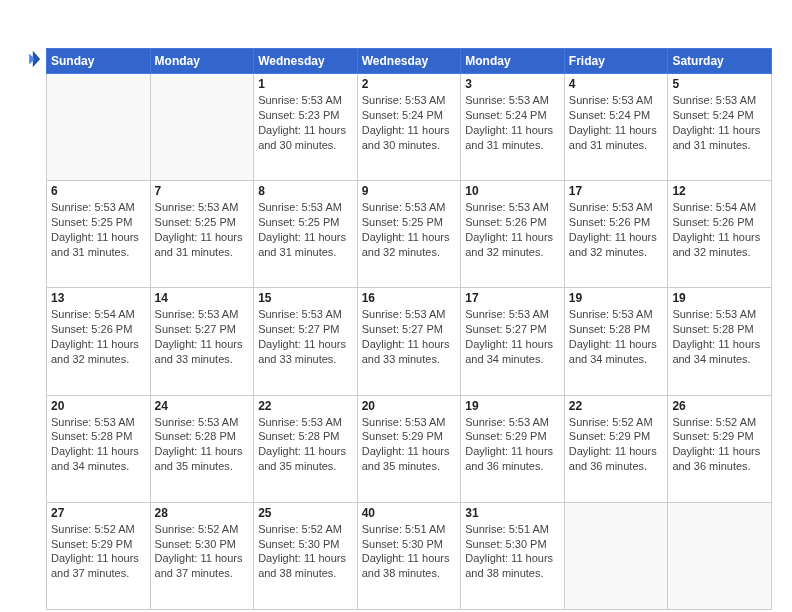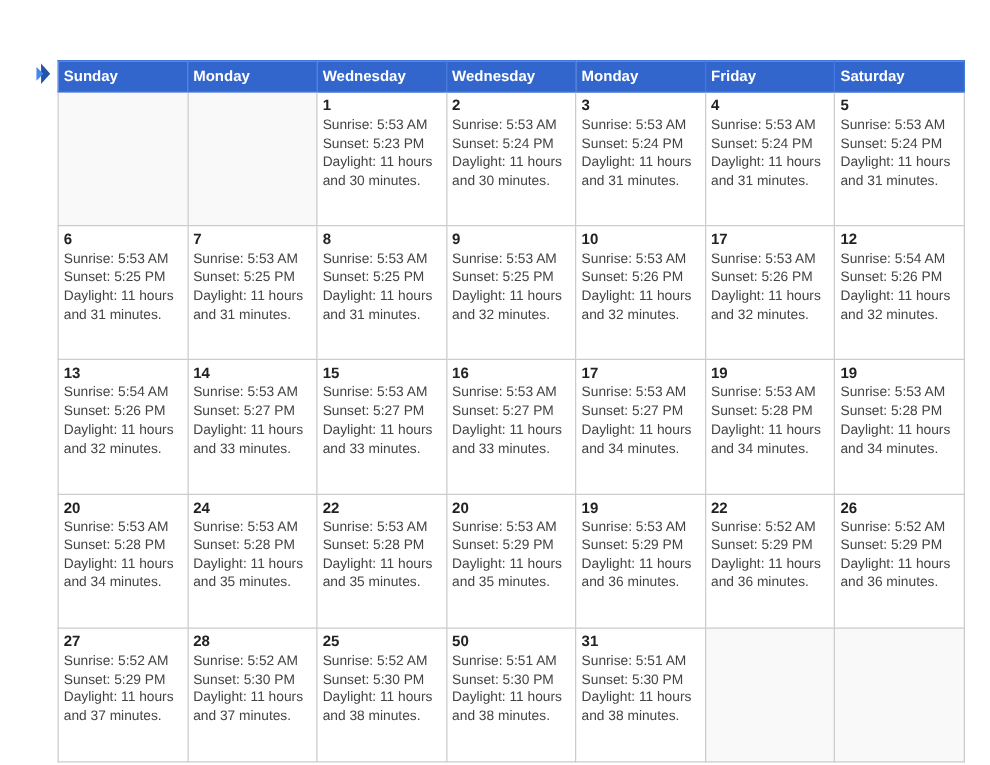--- a/index.html
+++ b/index.html
@@ -343,21 +343,21 @@
 and 37 minutes.</div>
           </td>
           <td>
             <span class="day-num">25</span>
             <div class="day-info" style="white-space: pre-line;">Sunrise: 5:52 AM
 Sunset: 5:30 PM
 Daylight: 11 hours
 and 38 minutes.</div>
           </td>
           <td>
-            <span class="day-num">50</span>
+            <span class="day-num">40</span>
             <div class="day-info" style="white-space: pre-line;">Sunrise: 5:51 AM
 Sunset: 5:30 PM
 Daylight: 11 hours
 and 38 minutes.</div>
           </td>
           <td>
             <span class="day-num">31</span>
             <div class="day-info" style="white-space: pre-line;">Sunrise: 5:51 AM
 Sunset: 5:30 PM
 Daylight: 11 hours

